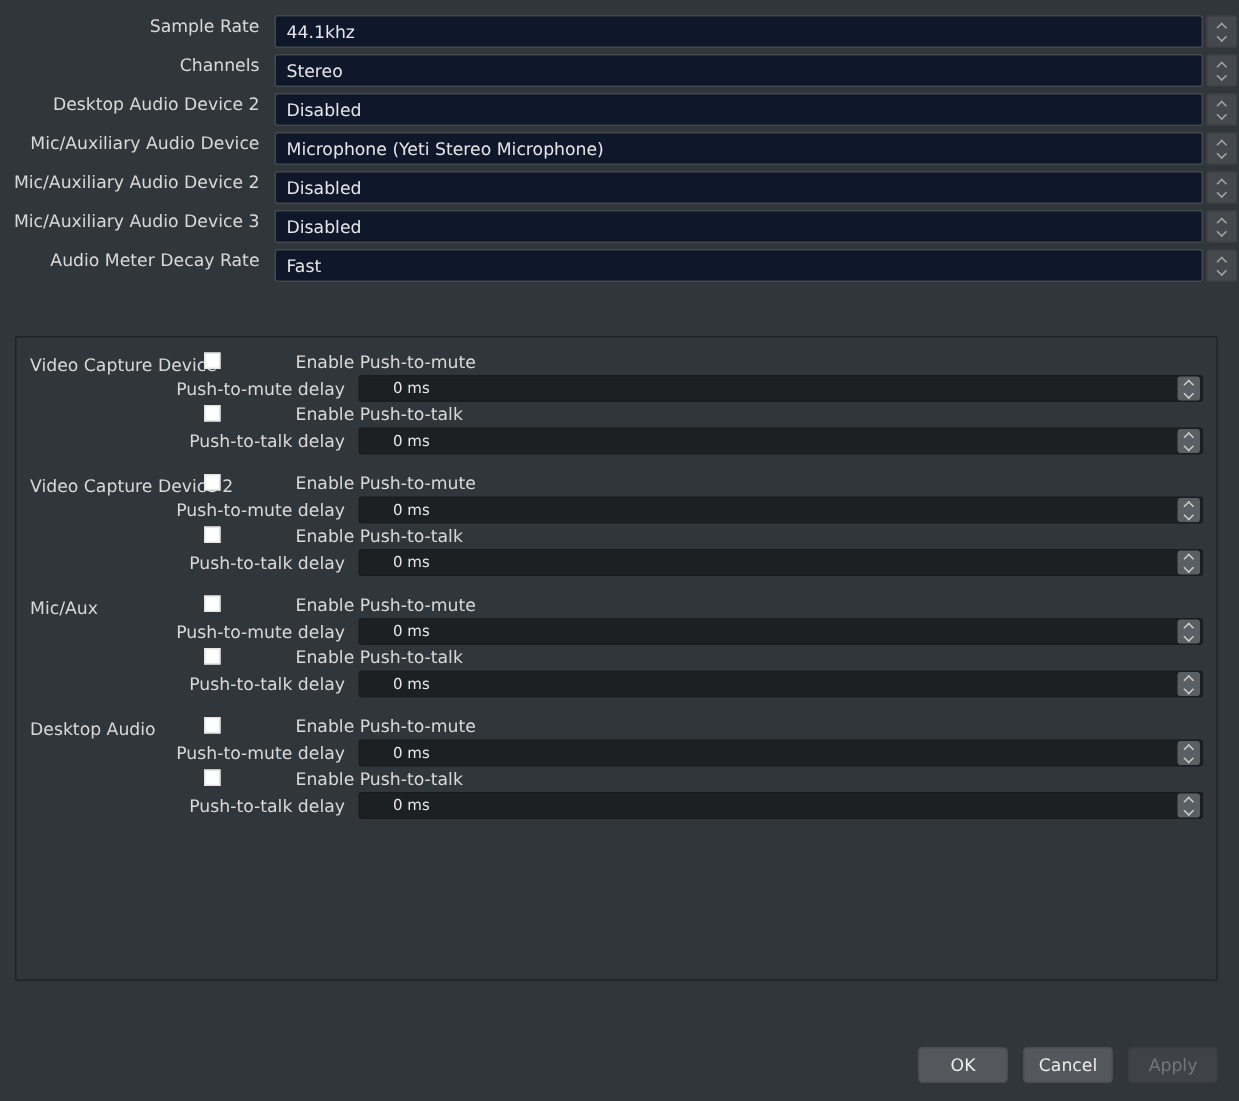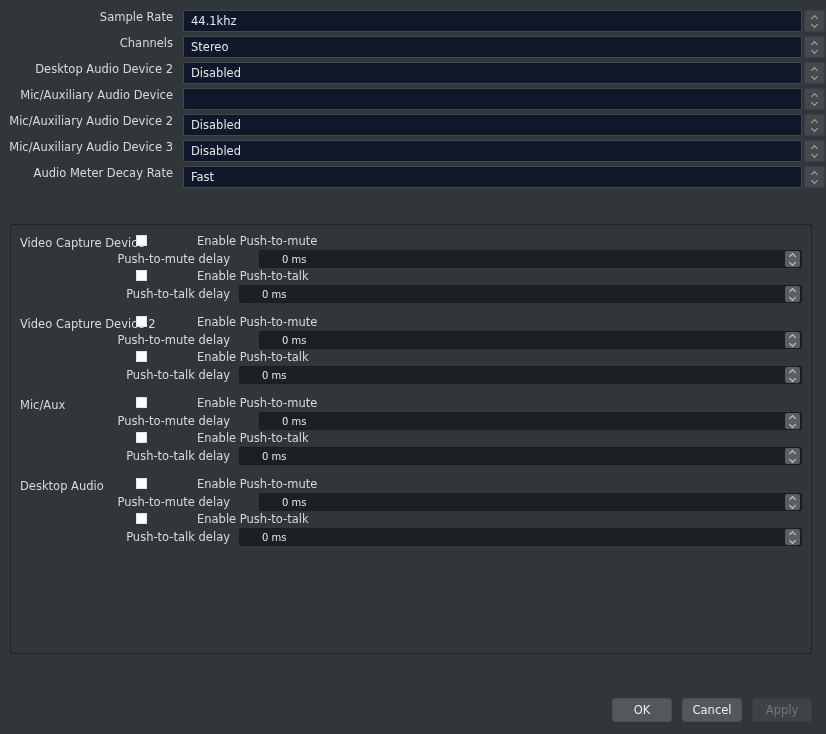--- a/index.html
+++ b/index.html
@@ -147,21 +147,21 @@
     margin-left: 44px;
   }
   .delay-row {
     position: absolute;
     left: 0;
     right: 9px;
     height: 18px;
     display: flex;
     align-items: center;
   }
-  .delay-row.mute { top: 25px; gap: 20px; }
+  .delay-row.mute { top: 25px; }
   .delay-row.talk { top: 60px; }
   .delay-label {
     width: 228px;
     text-align: right;
     padding-right: 9px;
     font-size: 11.5px;
     color: #d9d9d9;
     white-space: nowrap;
     box-sizing: border-box;
   }
@@ -268,20 +268,21 @@
         <div class="combo-text">Disabled</div>
         <div class="combo-spin">
           <span class="chev up"></span>
           <span class="chev down"></span>
         </div>
       </div>
     </div>
     <div class="device-row">
       <div class="row-label">Mic/Auxiliary Audio Device</div>
       <div class="combo">
+        <div class="combo-text">Microphone (Yeti Stereo Microphone)</div>
         <div class="combo-spin">
           <span class="chev up"></span>
           <span class="chev down"></span>
         </div>
       </div>
     </div>
     <div class="device-row">
       <div class="row-label">Mic/Auxiliary Audio Device 2</div>
       <div class="combo">
         <div class="combo-text">Disabled</div>

